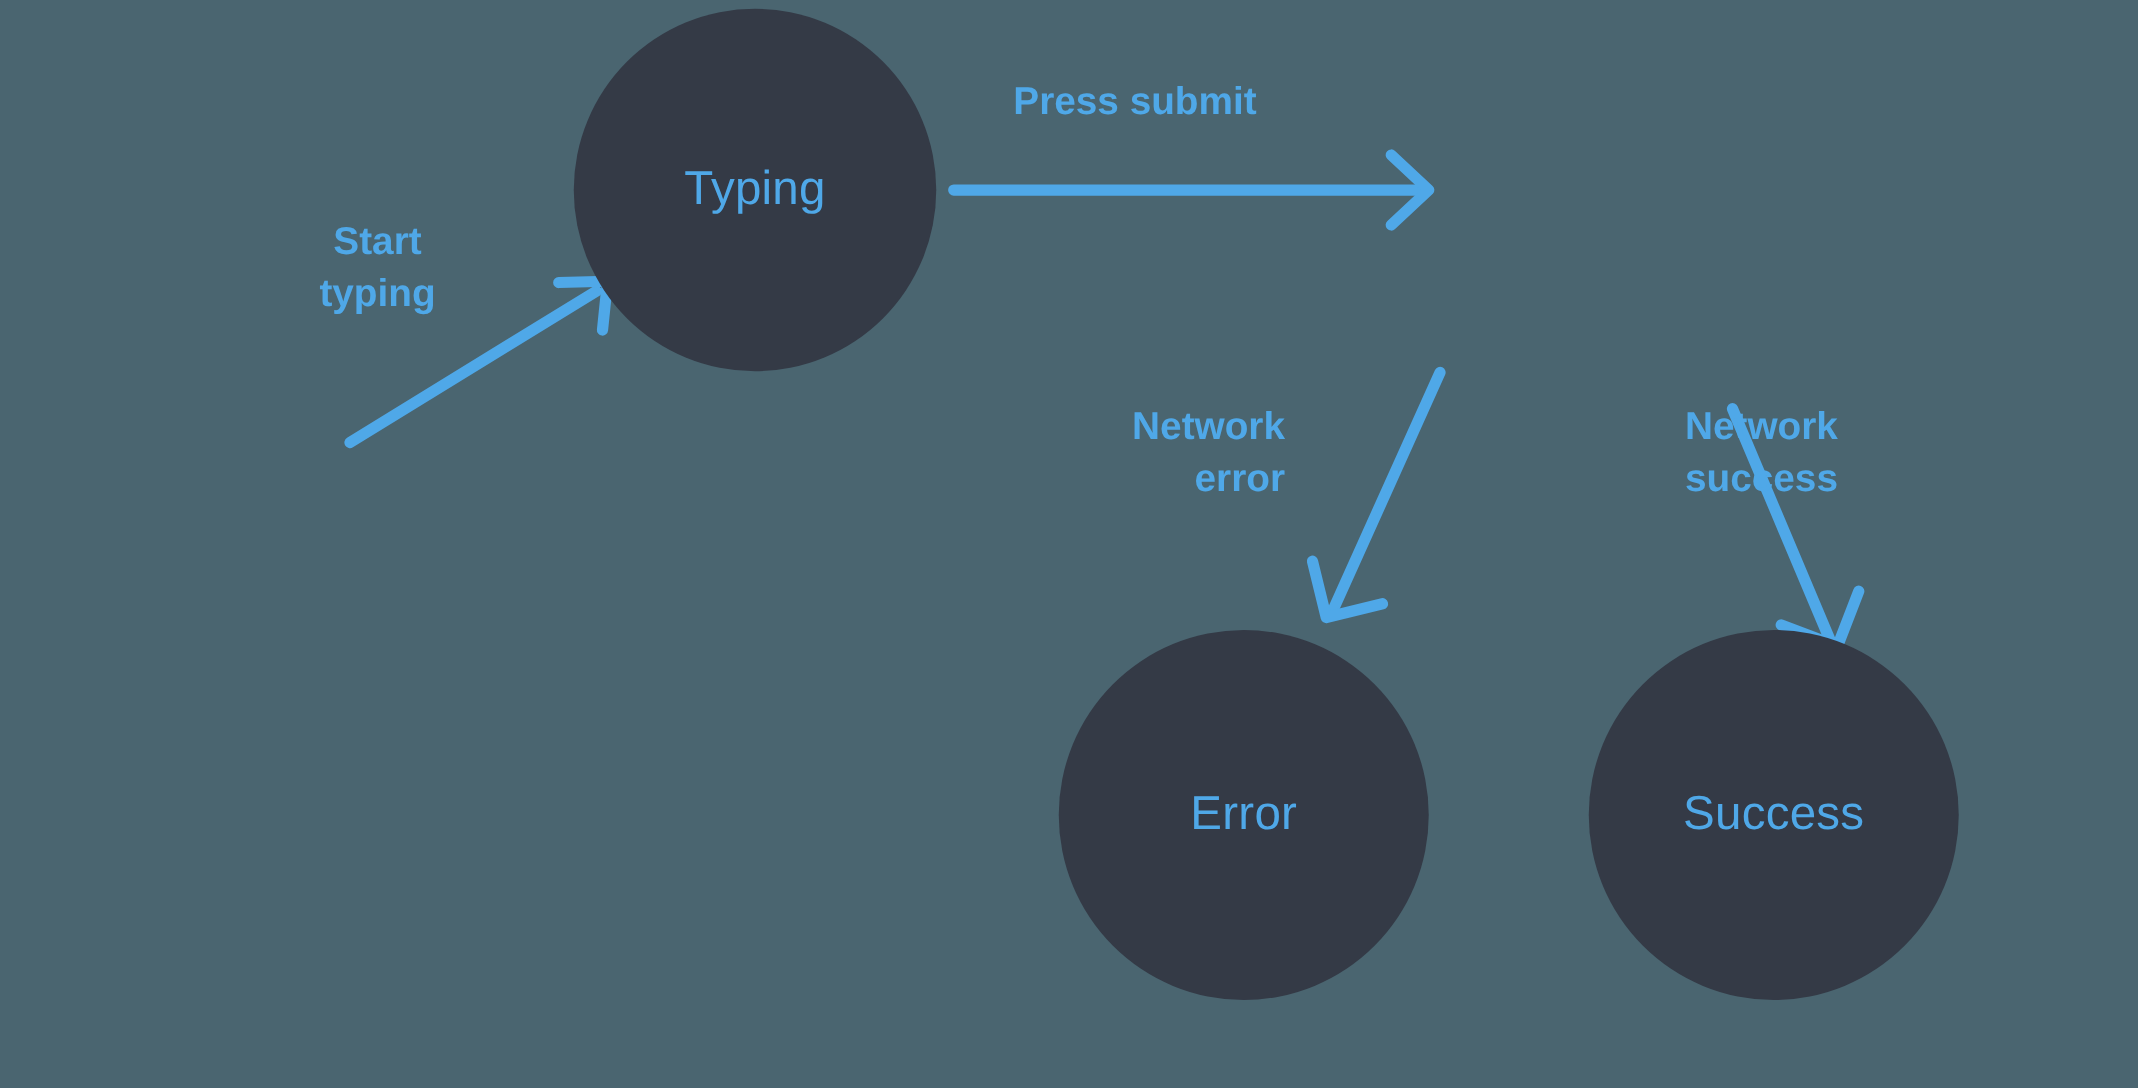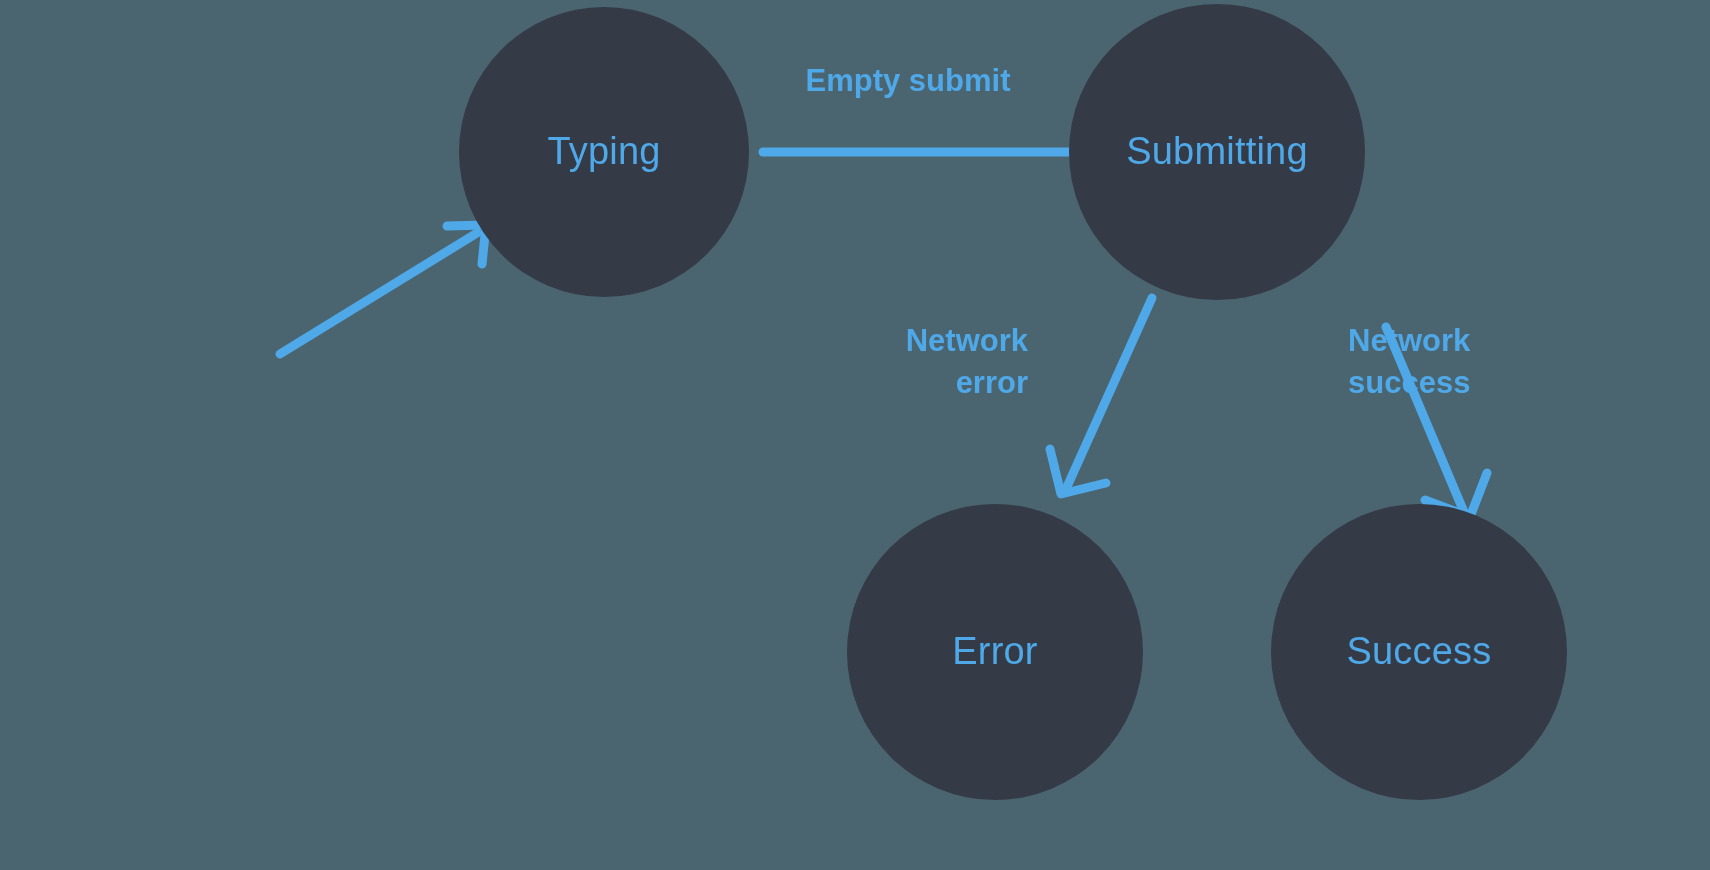--- a/index.html
+++ b/index.html
@@ -88,34 +88,33 @@
       <line x1="1386" y1="327" x2="1464" y2="512" stroke="#4fa8e8" stroke-width="9" stroke-linecap="round"></line>
       <path d="M 1425 500 L 1470 517 L 1487 473" fill="none" stroke="#4fa8e8" stroke-width="9" stroke-linecap="round" stroke-linejoin="round"></path>
     </g>
   </svg>
 
 
   <div class="state-node" style="left:459px; top:7px; width:290px; height:290px;">
     <span class="state-label">Typing</span>
   </div>
 
-  <div class="state-node" style="left:1069px; top:4px; width:296px; height:296px;">
-    <span class="state-label">Submitting</span>
-  </div>
 
   <div class="state-node" style="left:847px; top:504px; width:296px; height:296px;">
     <span class="state-label">Error</span>
   </div>
 
   <div class="state-node" style="left:1271px; top:504px; width:296px; height:296px;">
     <span class="state-label">Success</span>
   </div>
 
+  <div class="edge-label align-center" style="left:246px; top:172px; width:112px;">Start
+typing</div>
 
-  <div class="edge-label align-center" style="left:790px; top:60px; width:236px;">Empty submit</div>
+  <div class="edge-label align-center" style="left:790px; top:60px; width:236px;">Press submit</div>
 
   <div class="edge-label align-right" style="left:886px; top:320px; width:142px;">Network
 error</div>
 
   <div class="edge-label align-left" style="left:1348px; top:320px; width:162px;">Network
 success</div>
 
 </div>
 
 </body></html>

